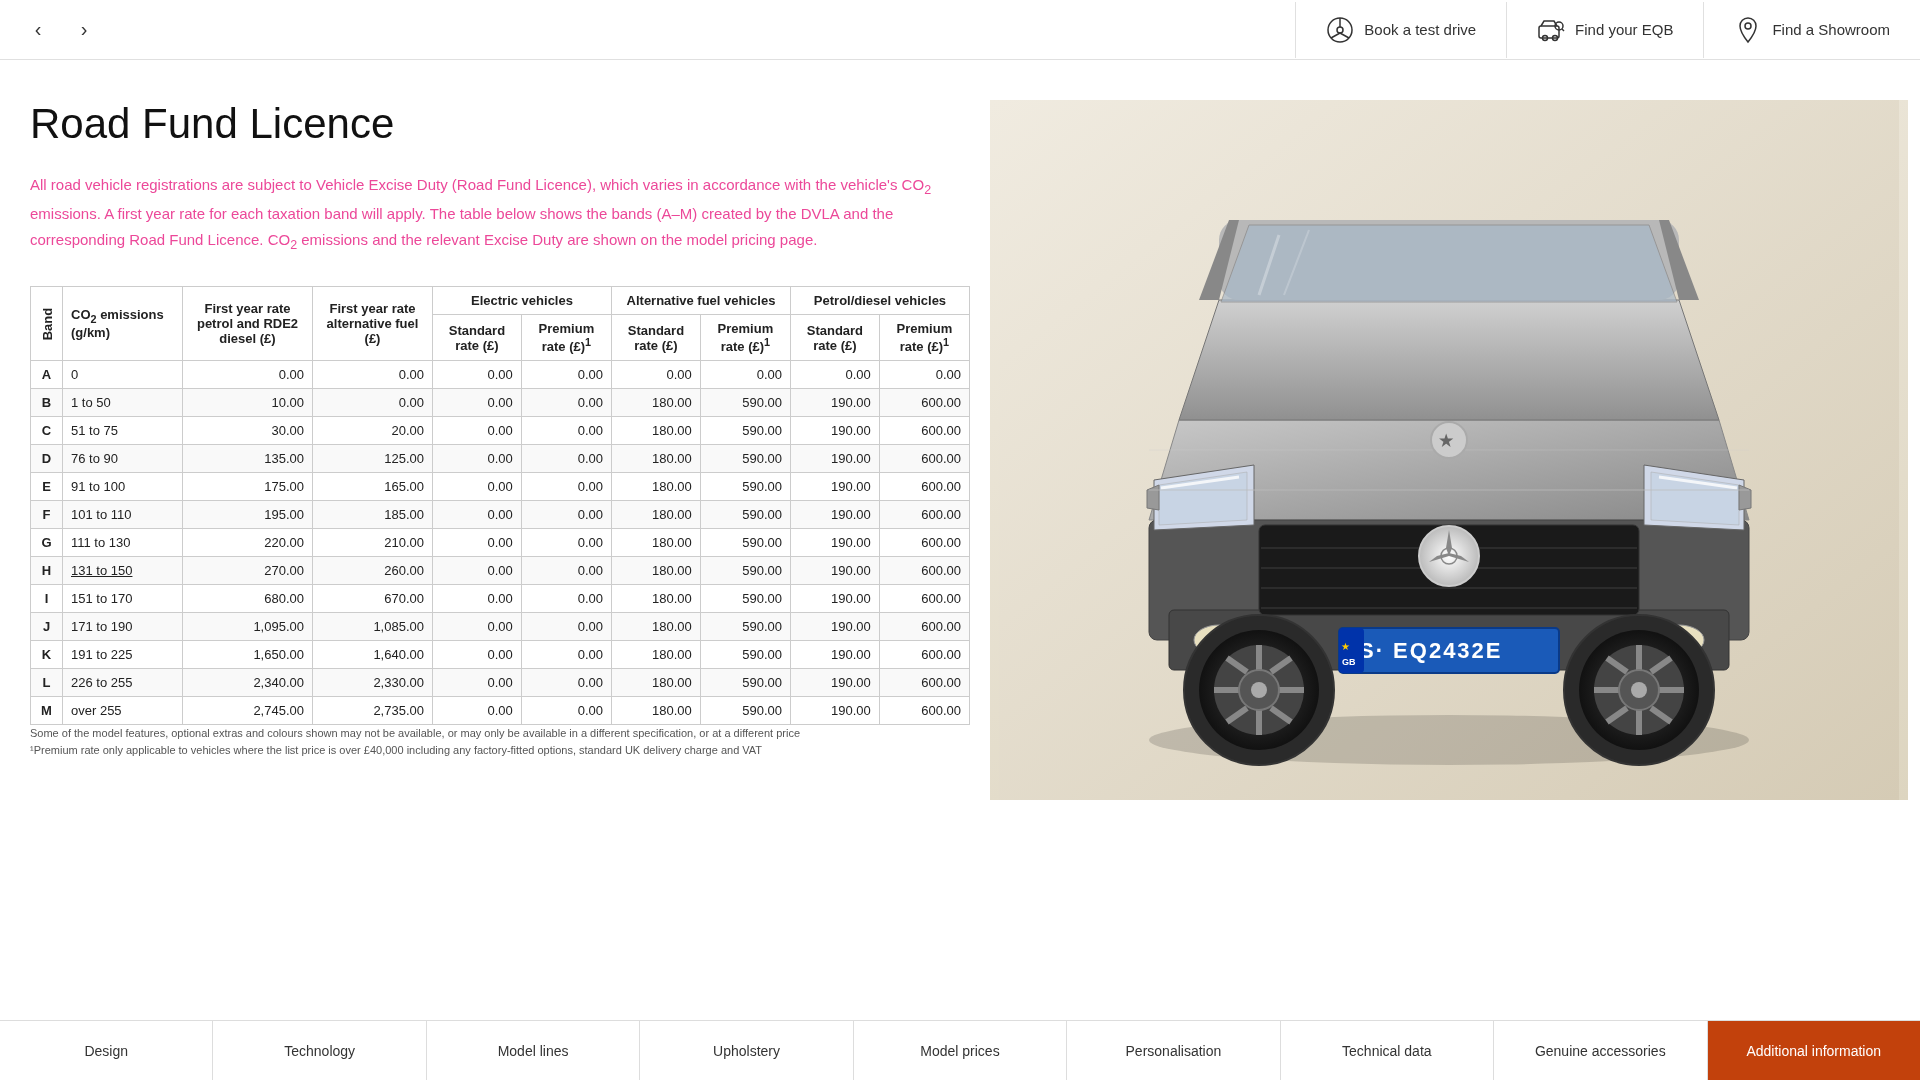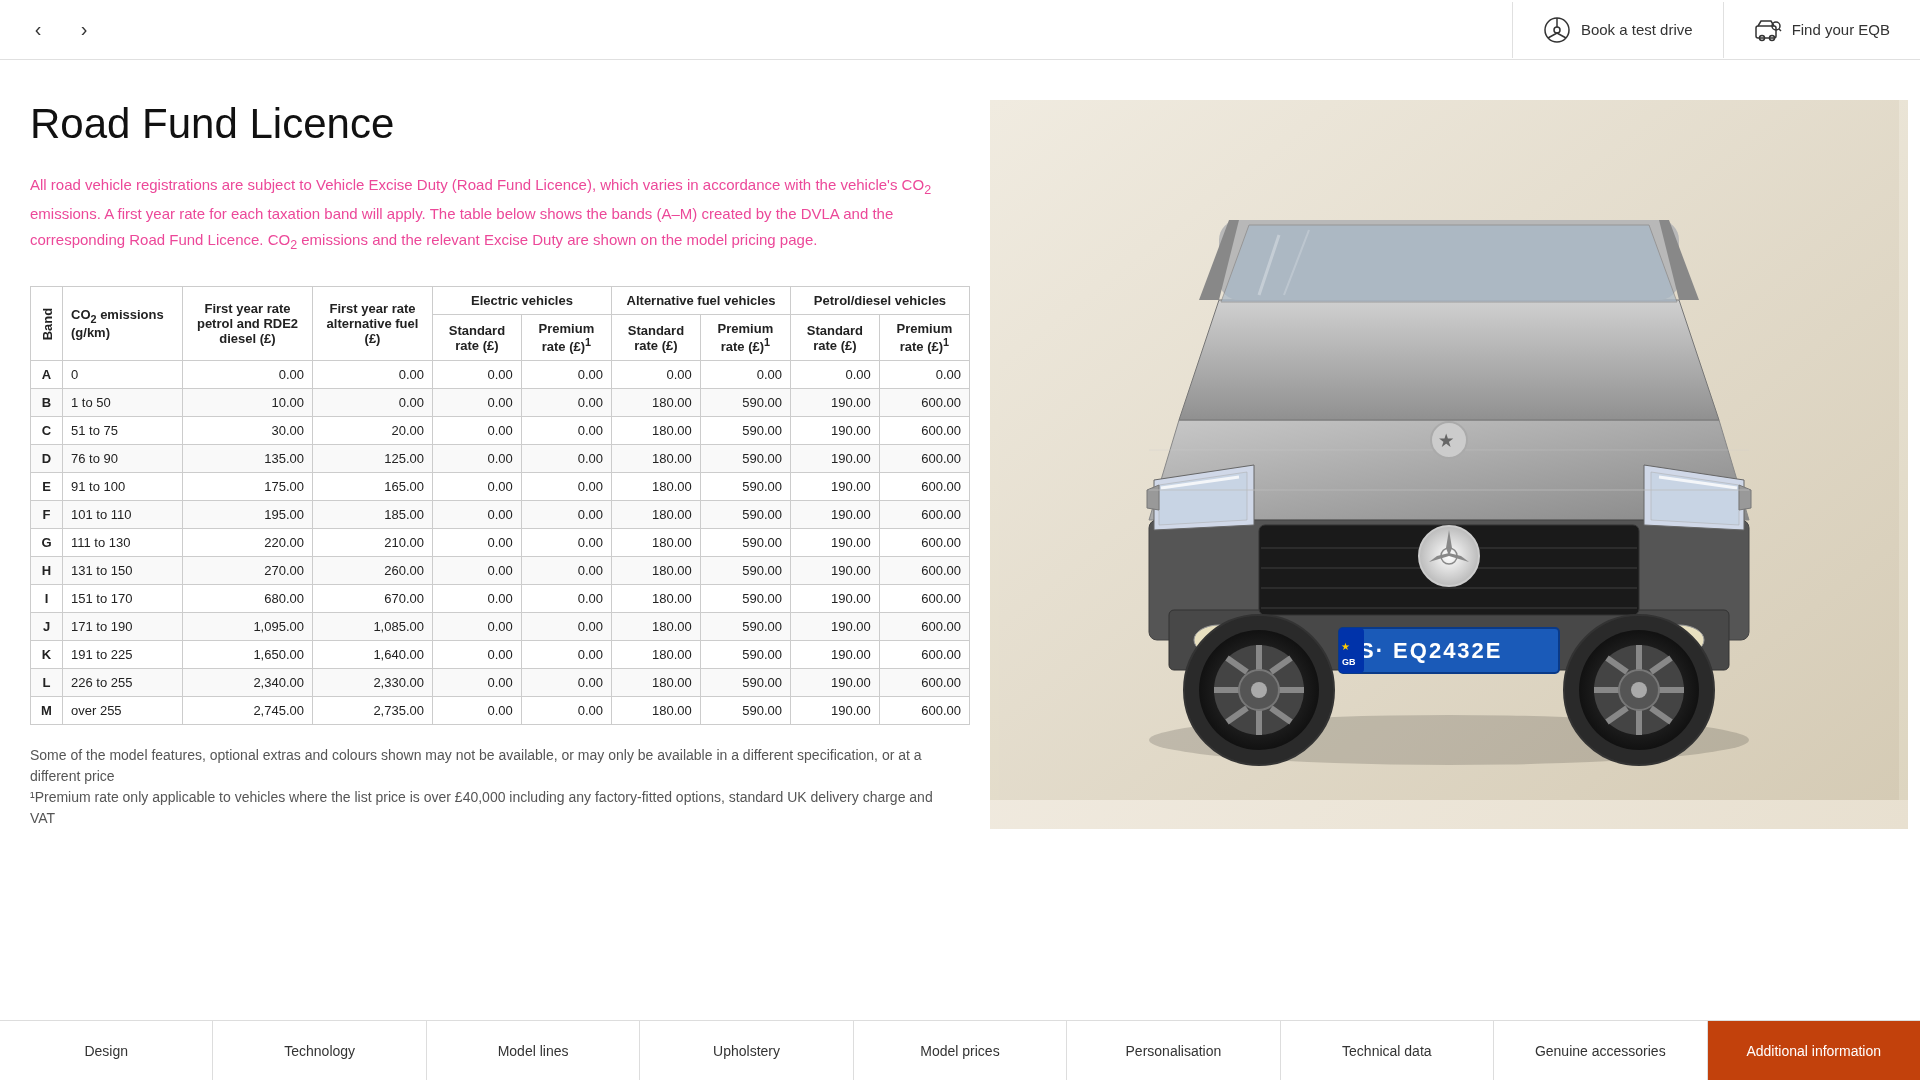--- a/index.html
+++ b/index.html
@@ -154,22 +154,21 @@
       height: 700px;
       background: linear-gradient(160deg, #f0ebe0 0%, #ddd5c0 100%);
       display: flex;
       align-items: center;
       justify-content: center;
       overflow: hidden;
     }
 
     
     .footnotes {
-      margin-top: 20px;
-      font-size: 14px;
+      font-size: 11px;
       color: #555;
       max-width: 920px;
       line-height: 1.5;
     }
 
     
     .bottom-nav {
       position: fixed;
       bottom: 0;
       left: 0;
@@ -223,20 +222,27 @@
     <a class="nav-btn">
       <svg class="nav-icon" viewBox="0 0 28 28" fill="none" xmlns="http://www.w3.org/2000/svg">
         <rect x="2" y="10" width="20" height="12" rx="2" stroke="#333" stroke-width="1.5" fill="none"></rect>
         <path d="M4 10 L7 5 H17 L20 10" stroke="#333" stroke-width="1.5" fill="none"></path>
         <circle cx="8" cy="22" r="2.5" stroke="#333" stroke-width="1.5" fill="none"></circle>
         <circle cx="18" cy="22" r="2.5" stroke="#333" stroke-width="1.5" fill="none"></circle>
         <circle cx="22" cy="10" r="4" stroke="#333" stroke-width="1.5" fill="none"></circle>
         <line x1="25" y1="13" x2="27" y2="15" stroke="#333" stroke-width="1.5"></line>
       </svg>
       <span>Find your EQB</span>
+    </a>
+    <a class="nav-btn">
+      <svg class="nav-icon" viewBox="0 0 28 28" fill="none" xmlns="http://www.w3.org/2000/svg">
+        <path d="M14 2 C9.5 2 6 5.5 6 10 C6 16 14 26 14 26 C14 26 22 16 22 10 C22 5.5 18.5 2 14 2Z" stroke="#333" stroke-width="1.5" fill="none"></path>
+        <circle cx="14" cy="10" r="3" stroke="#333" stroke-width="1.5" fill="none"></circle>
+      </svg>
+      <span>Find a Showroom</span>
     </a>
   </div>
 </nav>
 
 <div class="main-content">
   <div class="left-section">
     <h1 class="page-title">Road Fund Licence</h1>
     <p class="intro-text">
       All road vehicle registrations are subject to Vehicle Excise Duty (Road Fund Licence), which varies in accordance with the vehicle's CO<sub>2</sub> emissions. A first year rate for each taxation band will apply. The table below shows the bands (A–M) created by the DVLA and the corresponding Road Fund Licence. CO<sub>2</sub> emissions and the relevant Excise Duty are shown on the model pricing page.
     </p>
@@ -341,21 +347,21 @@
       <td>210.00</td>
       <td>0.00</td>
       <td>0.00</td>
       <td>180.00</td>
       <td>590.00</td>
       <td>190.00</td>
       <td>600.00</td>
     </tr>
           <tr style="background: rgb(249, 249, 249);">
       <td class="band-cell" style="text-align:center;font-weight:700;">H</td>
-      <td class="emissions-cell" style="text-align:left;">131 to 150</td>
+      <td class="emissions-cell" style="text-align:left;text-decoration:underline;">131 to 150</td>
       <td>270.00</td>
       <td>260.00</td>
       <td>0.00</td>
       <td>0.00</td>
       <td>180.00</td>
       <td>590.00</td>
       <td>190.00</td>
       <td>600.00</td>
     </tr>
           <tr style="background: rgb(255, 255, 255);">

